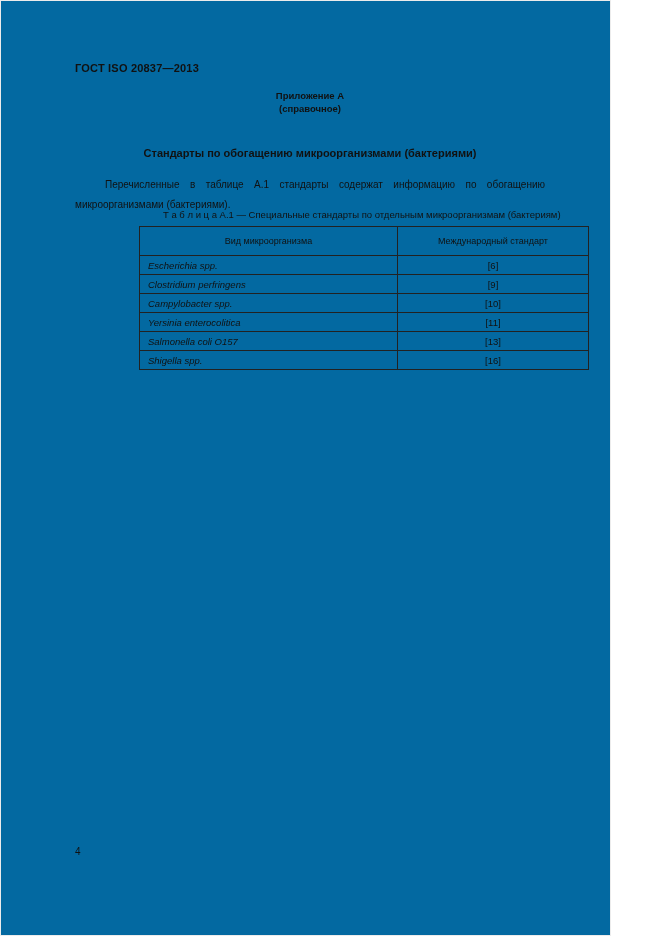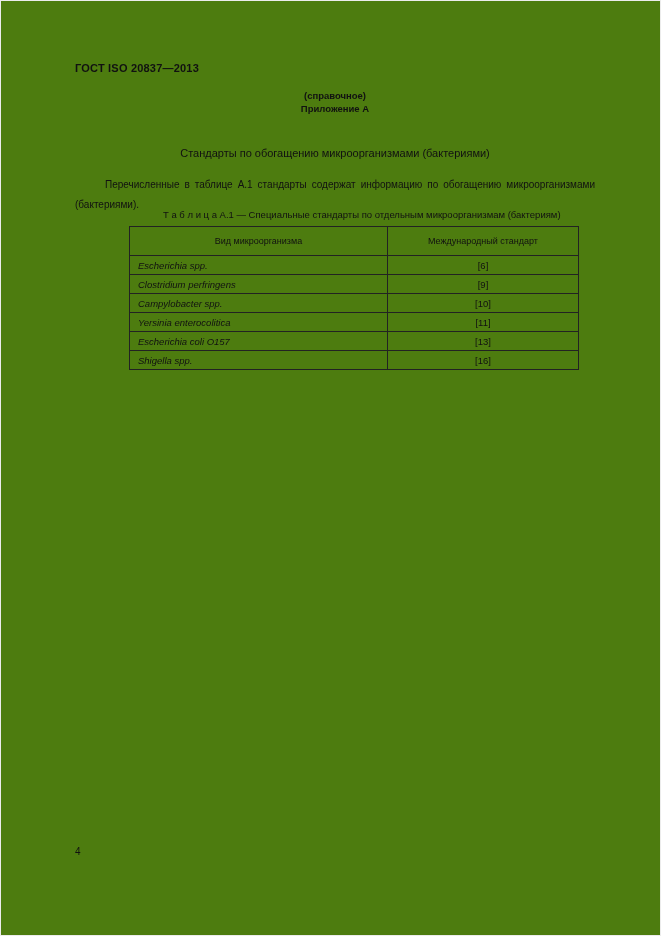--- a/index.html
+++ b/index.html
@@ -2,23 +2,23 @@
 <html><head>
   <meta charset="utf-8">
   <style>
     html, body {
       margin: 0;
       padding: 0;
       background: #ffffff;
     }
     .page {
       position: relative;
-      width: 661px;
+      width: 611px;
       height: 936px;
-      background: #4d7c0f;
+      background: #0369a1;
       font-family: "Liberation Sans", sans-serif;
       color: #111111;
       box-shadow: inset 0 0 0 1px #ececec;
       overflow: hidden;
     }
     .doc-header {
       position: absolute;
       left: 75px;
       top: 62px;
       font-size: 11px;
@@ -35,42 +35,42 @@
       font-weight: bold;
       line-height: 13px;
     }
     .section-title {
       position: absolute;
       left: 75px;
       right: 66px;
       top: 147px;
       text-align: center;
       font-size: 11px;
-      font-weight: normal;
+      font-weight: bold;
     }
     .paragraph {
       position: absolute;
       left: 75px;
       right: 66px;
       top: 175px;
       font-size: 10px;
       line-height: 20px;
       text-align: justify;
       text-indent: 30px;
     }
     .table-caption {
       position: absolute;
       left: 135px;
       top: 209px;
       font-size: 9.5px;
       margin-left: 28px;
     }
     .std-table {
       position: absolute;
-      left: 129px;
+      left: 139px;
       top: 226px;
       border-collapse: collapse;
       font-size: 9.5px;
       table-layout: fixed;
     }
     .std-table th {
       border: 1px solid #222222;
       font-weight: normal;
       font-size: 9px;
       padding: 9px 6px;
@@ -100,22 +100,22 @@
     }
   </style>
 </head>
 <body>
 
 <div class="page">
 
   <div class="doc-header">ГОСТ ISO 20837—2013</div>
 
   <div class="annex">
+    <div>Приложение А</div>
     <div>(справочное)</div>
-    <div>Приложение А</div>
   </div>
 
   <div class="section-title">Стандарты по обогащению микроорганизмами (бактериями)</div>
 
   <div class="paragraph">Перечисленные в таблице А.1 стандарты содержат информацию по обогащению микроорганизмами (бактериями).</div>
 
   <div class="table-caption">Т а б л и ц а   А.1 — Специальные стандарты по отдельным микроорганизмам (бактериям)</div>
 
   <table class="std-table">
     <thead>
@@ -135,21 +135,21 @@
       </tr>
       <tr>
         <td class="species">Campylobacter spp.</td>
         <td class="standard">[10]</td>
       </tr>
       <tr>
         <td class="species">Yersinia enterocolitica</td>
         <td class="standard">[11]</td>
       </tr>
       <tr>
-        <td class="species">Escherichia coli O157</td>
+        <td class="species">Salmonella coli O157</td>
         <td class="standard">[13]</td>
       </tr>
       <tr>
         <td class="species">Shigella spp.</td>
         <td class="standard">[16]</td>
       </tr>
     </tbody>
   </table>
 
   <div class="page-number">4</div>

